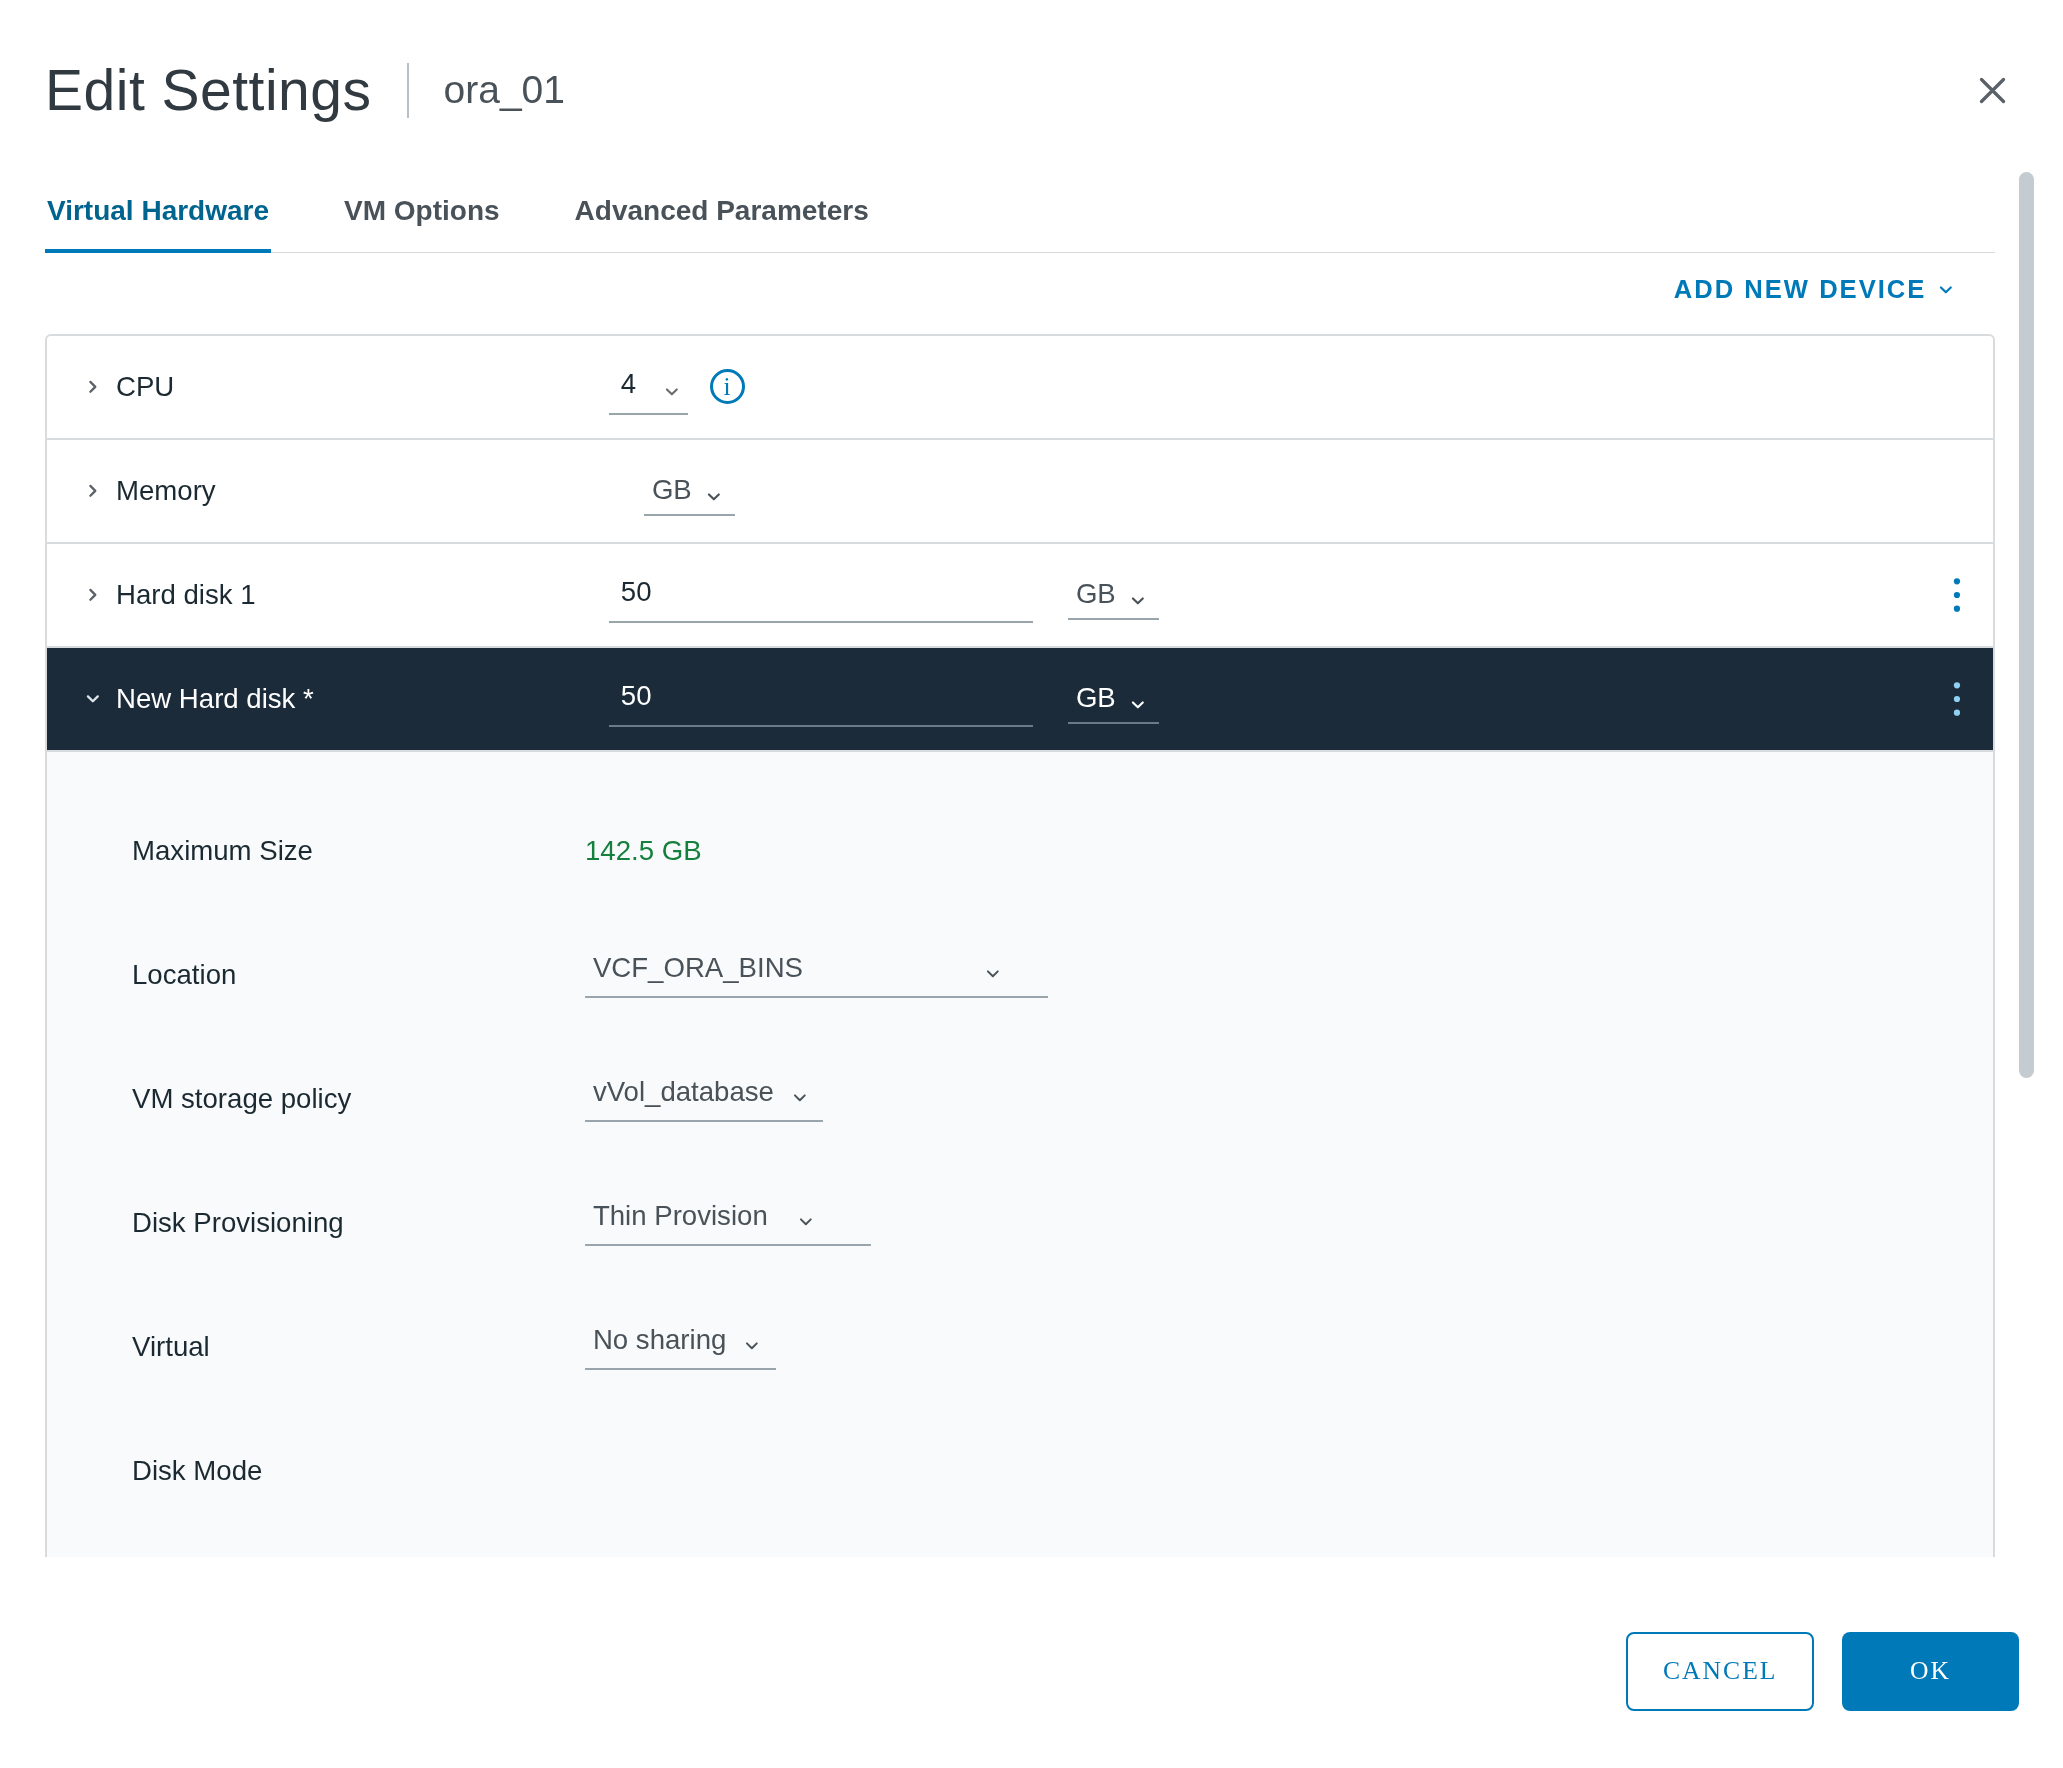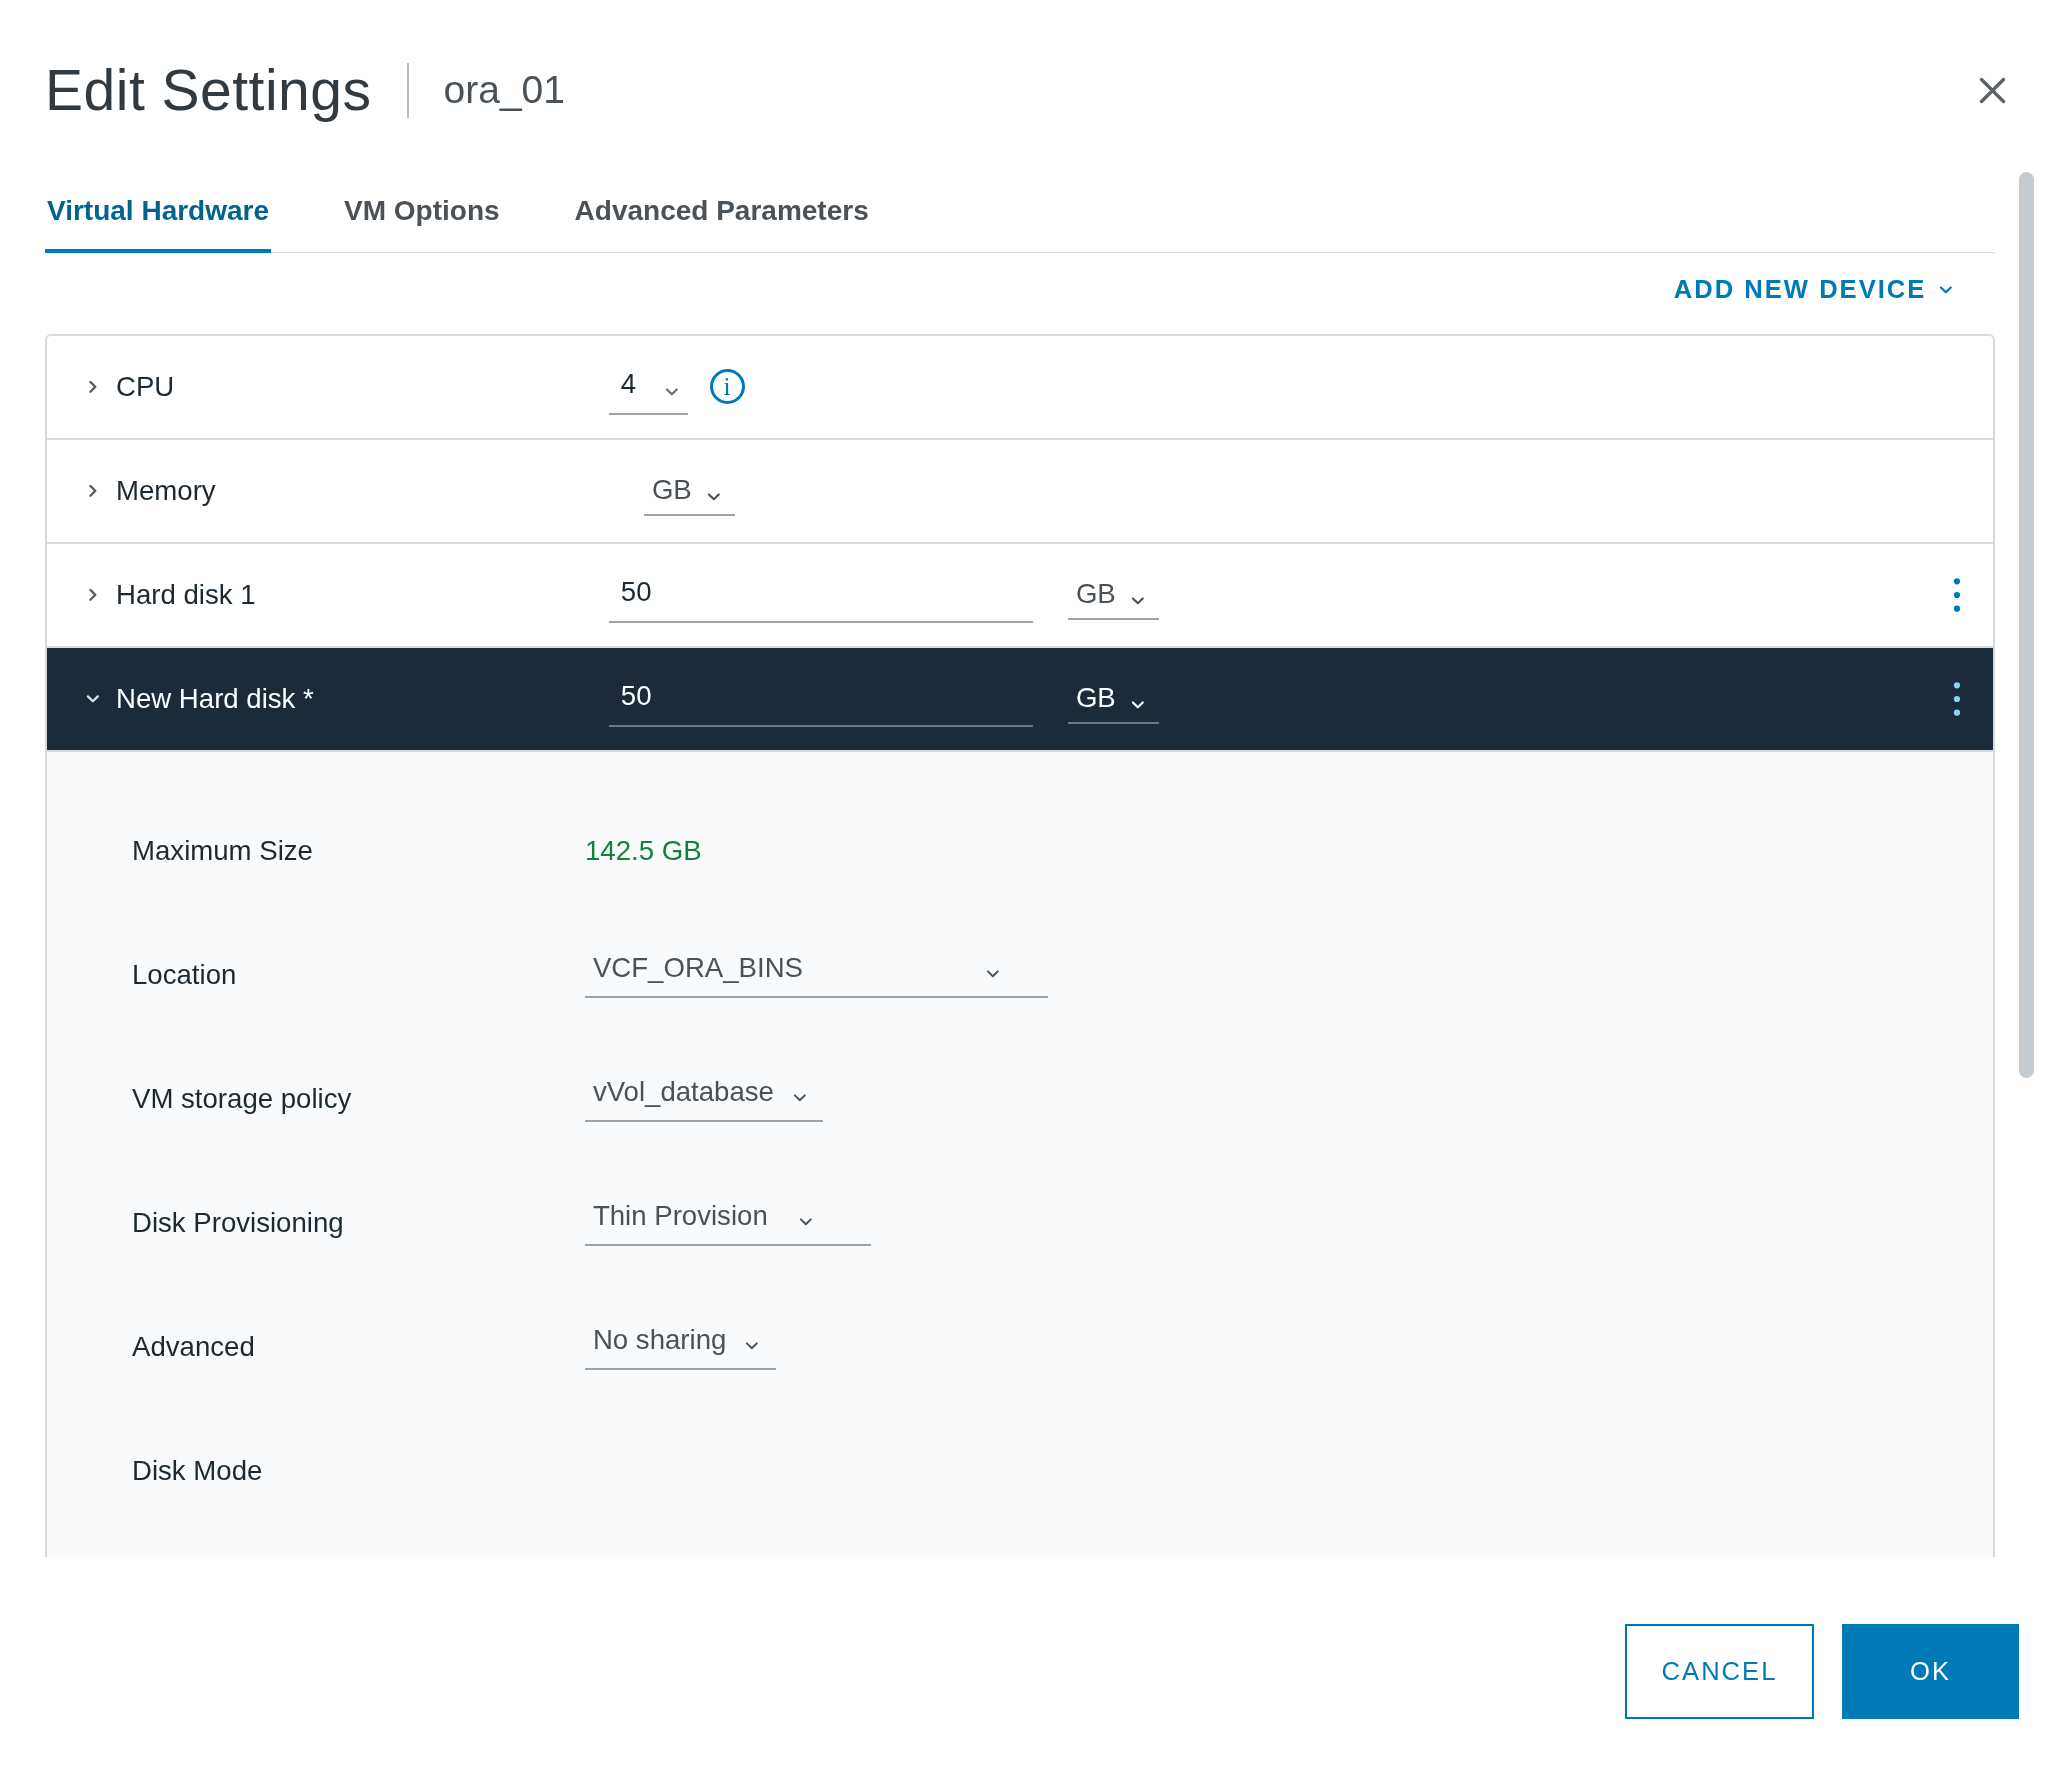--- a/index.html
+++ b/index.html
@@ -247,30 +247,31 @@
     position:absolute;
     left:0;right:0;bottom:0;
     height:187px;
     display:flex;
     align-items:center;
     justify-content:flex-end;
     gap:27.6px;
     padding:0 45px 39px 0;
   }
   .btn{
-    height:95px;
+    height:79px;
     min-width:177px;
     display:inline-flex;
     align-items:center;
     justify-content:center;
     font-size:25.6px;
     letter-spacing:2px;
-    border-radius:0;
+    border-radius:8px;
     cursor:pointer;
     padding:0 35px;
+    font-family:Liberation Serif, serif;
   }
   .btn.secondary{
     border:2px solid var(--accent);
     color:var(--accent);
     background:#fff;
   }
   .btn.primary{
     border:none;
     background:var(--accent);
     color:#fff;
@@ -455,21 +456,21 @@
             <span class="txt" style="min-width:187px">Thin Provision</span>
             <span class="chev">
               <svg viewBox="0 0 24 24">
                   <path d="M6 9l6 6 6-6" stroke="currentColor" stroke-width="2.4" fill="none" stroke-linecap="round" stroke-linejoin="round"></path>
                 </svg>
             </span>
           </span>
         </div>
 
         <div class="detail-row">
-          <span class="detail-label">Advanced</span>
+          <span class="detail-label">Virtual</span>
           <span class="sel-underline">
             <span class="txt">No sharing</span>
             <span class="chev">
               <svg viewBox="0 0 24 24">
                   <path d="M6 9l6 6 6-6" stroke="currentColor" stroke-width="2.4" fill="none" stroke-linecap="round" stroke-linejoin="round"></path>
                 </svg>
             </span>
           </span>
         </div>
 

